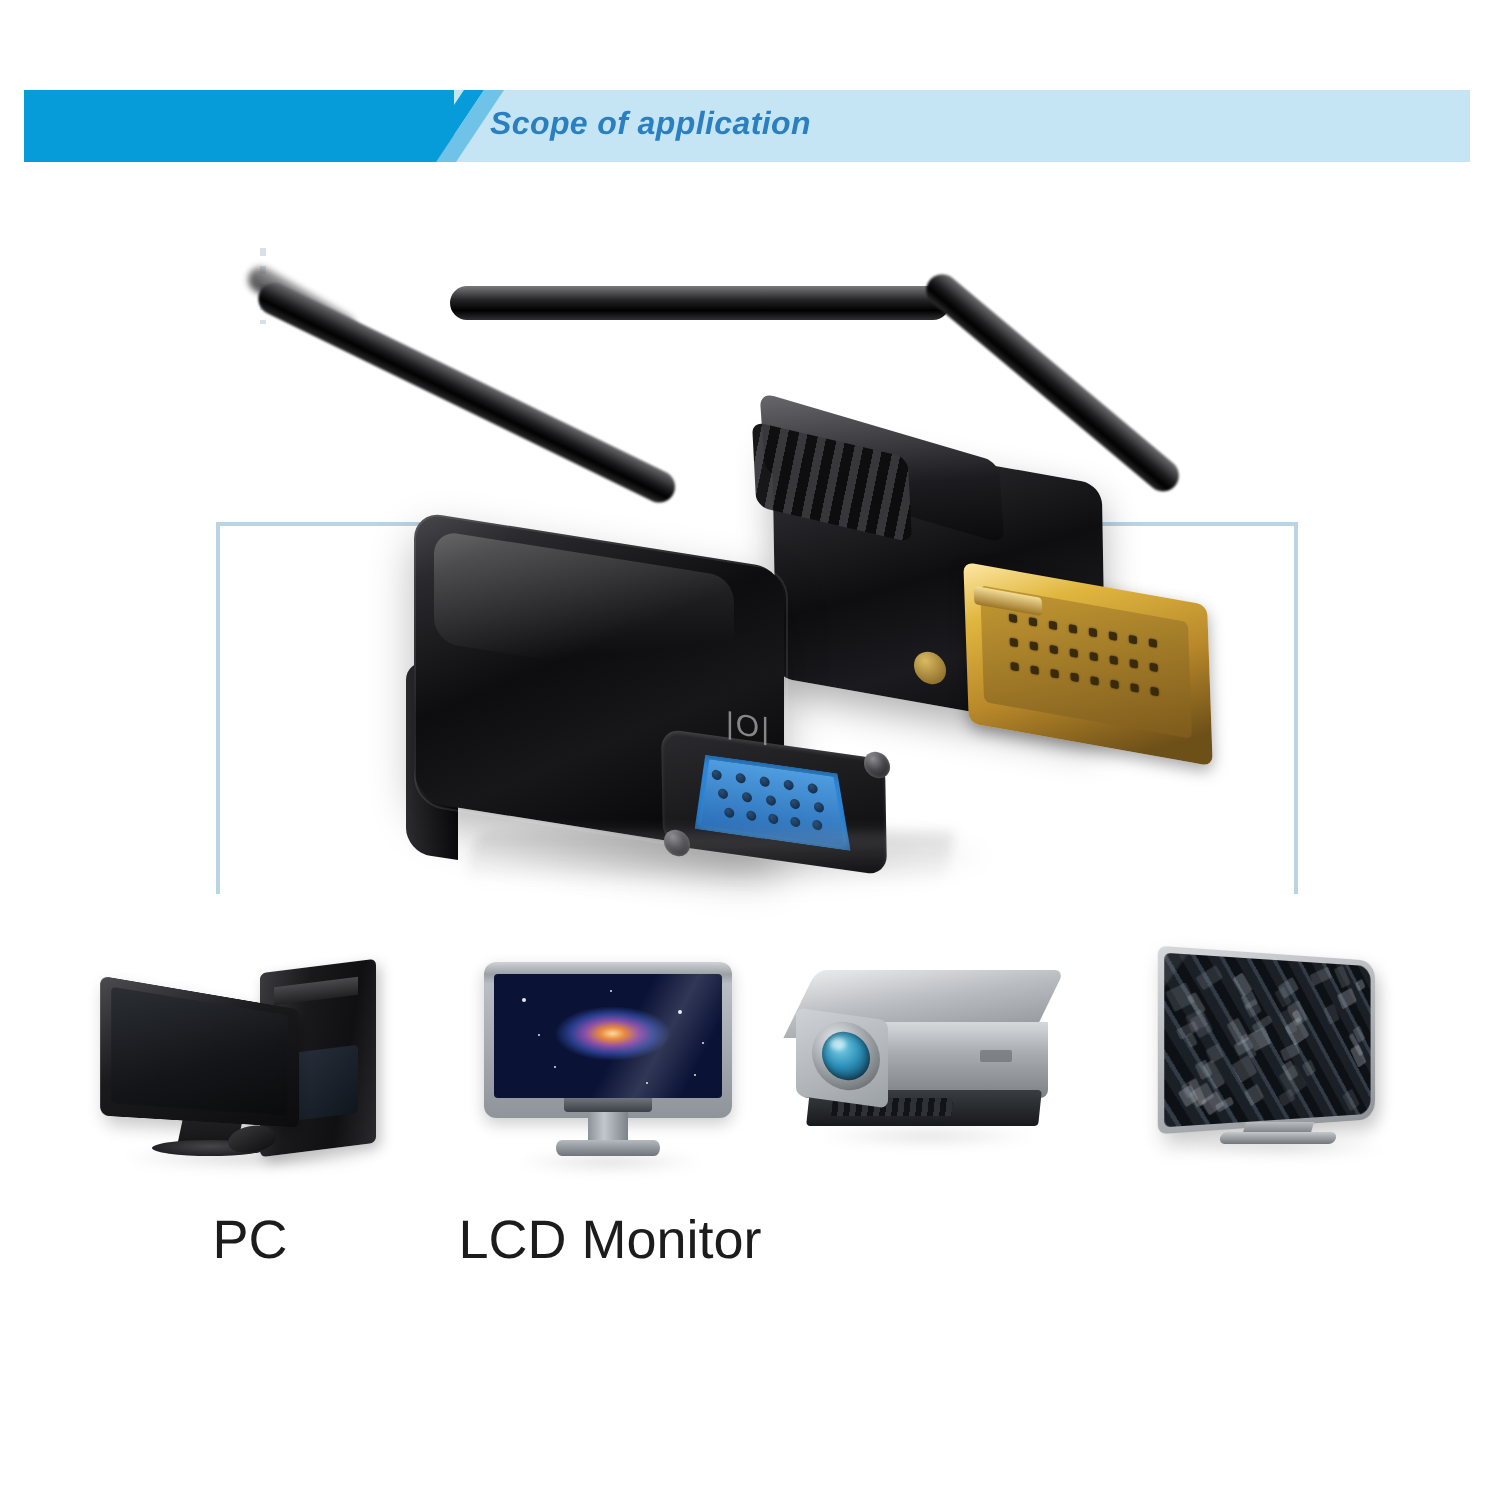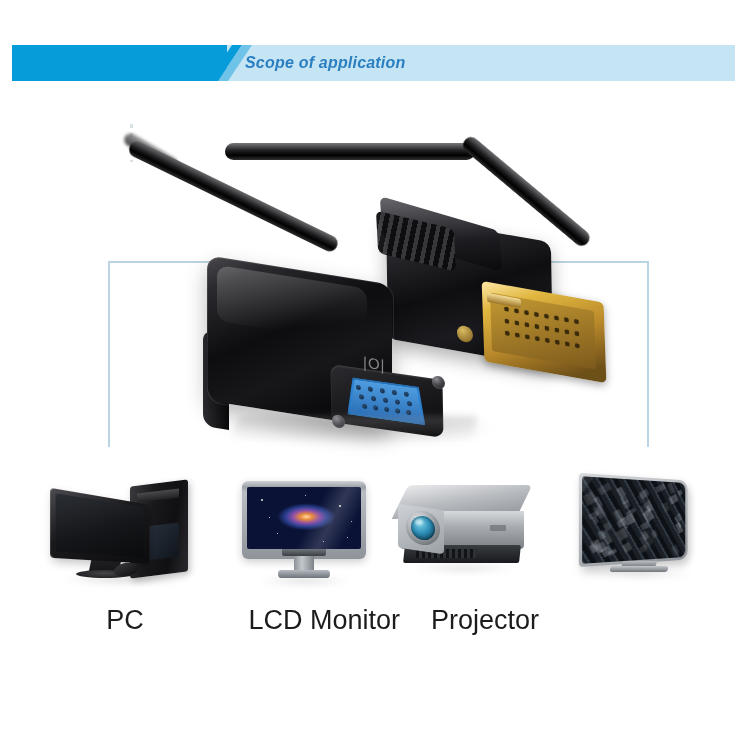--- a/index.html
+++ b/index.html
@@ -258,21 +258,21 @@
   .tv-shadow{position:absolute;left:20px;top:102px;width:104px;height:10px;
      background:radial-gradient(ellipse at 50% 50%,rgba(0,0,0,.13),rgba(0,0,0,0) 70%);
      filter:blur(3px);}
 
   
   .labels{position:absolute;left:0;top:600px;width:750px;height:46px;}
   .label{position:absolute;top:0;height:46px;line-height:40px;
      font-size:27px;color:#1c1c1c;font-family:"Liberation Sans",sans-serif;
      text-align:center;white-space:nowrap;}
   .lb-pc{left:60px;width:130px;}
-  .lb-lcd{left:210px;width:190px;text-align:right;}
+  .lb-lcd{left:210px;width:190px;}
   .lb-proj{left:410px;width:150px;}
   .lb-tv{left:570px;width:140px;}
 </style>
 </head>
 <body>
 
 <div class="page">
 
   <div class="banner">
     <div class="banner-light"></div>
@@ -462,16 +462,15 @@
           <span class="tvb" style="left: 61.344px; top: 53.872px; width: 11.352px; height: 12.92px; transform: rotate(-32.64deg); opacity: 0.26;"></span>
         </div>
       <div class="tv-stand"></div>
       <div class="tv-foot"></div>
     </div>
   </div>
 
   <div class="labels">
     <div class="label lb-pc">PC</div>
     <div class="label lb-lcd">LCD Monitor</div>
-    <div class="label lb-proj">Projector</div>
   </div>
 
 </div>
 
 </body></html>

